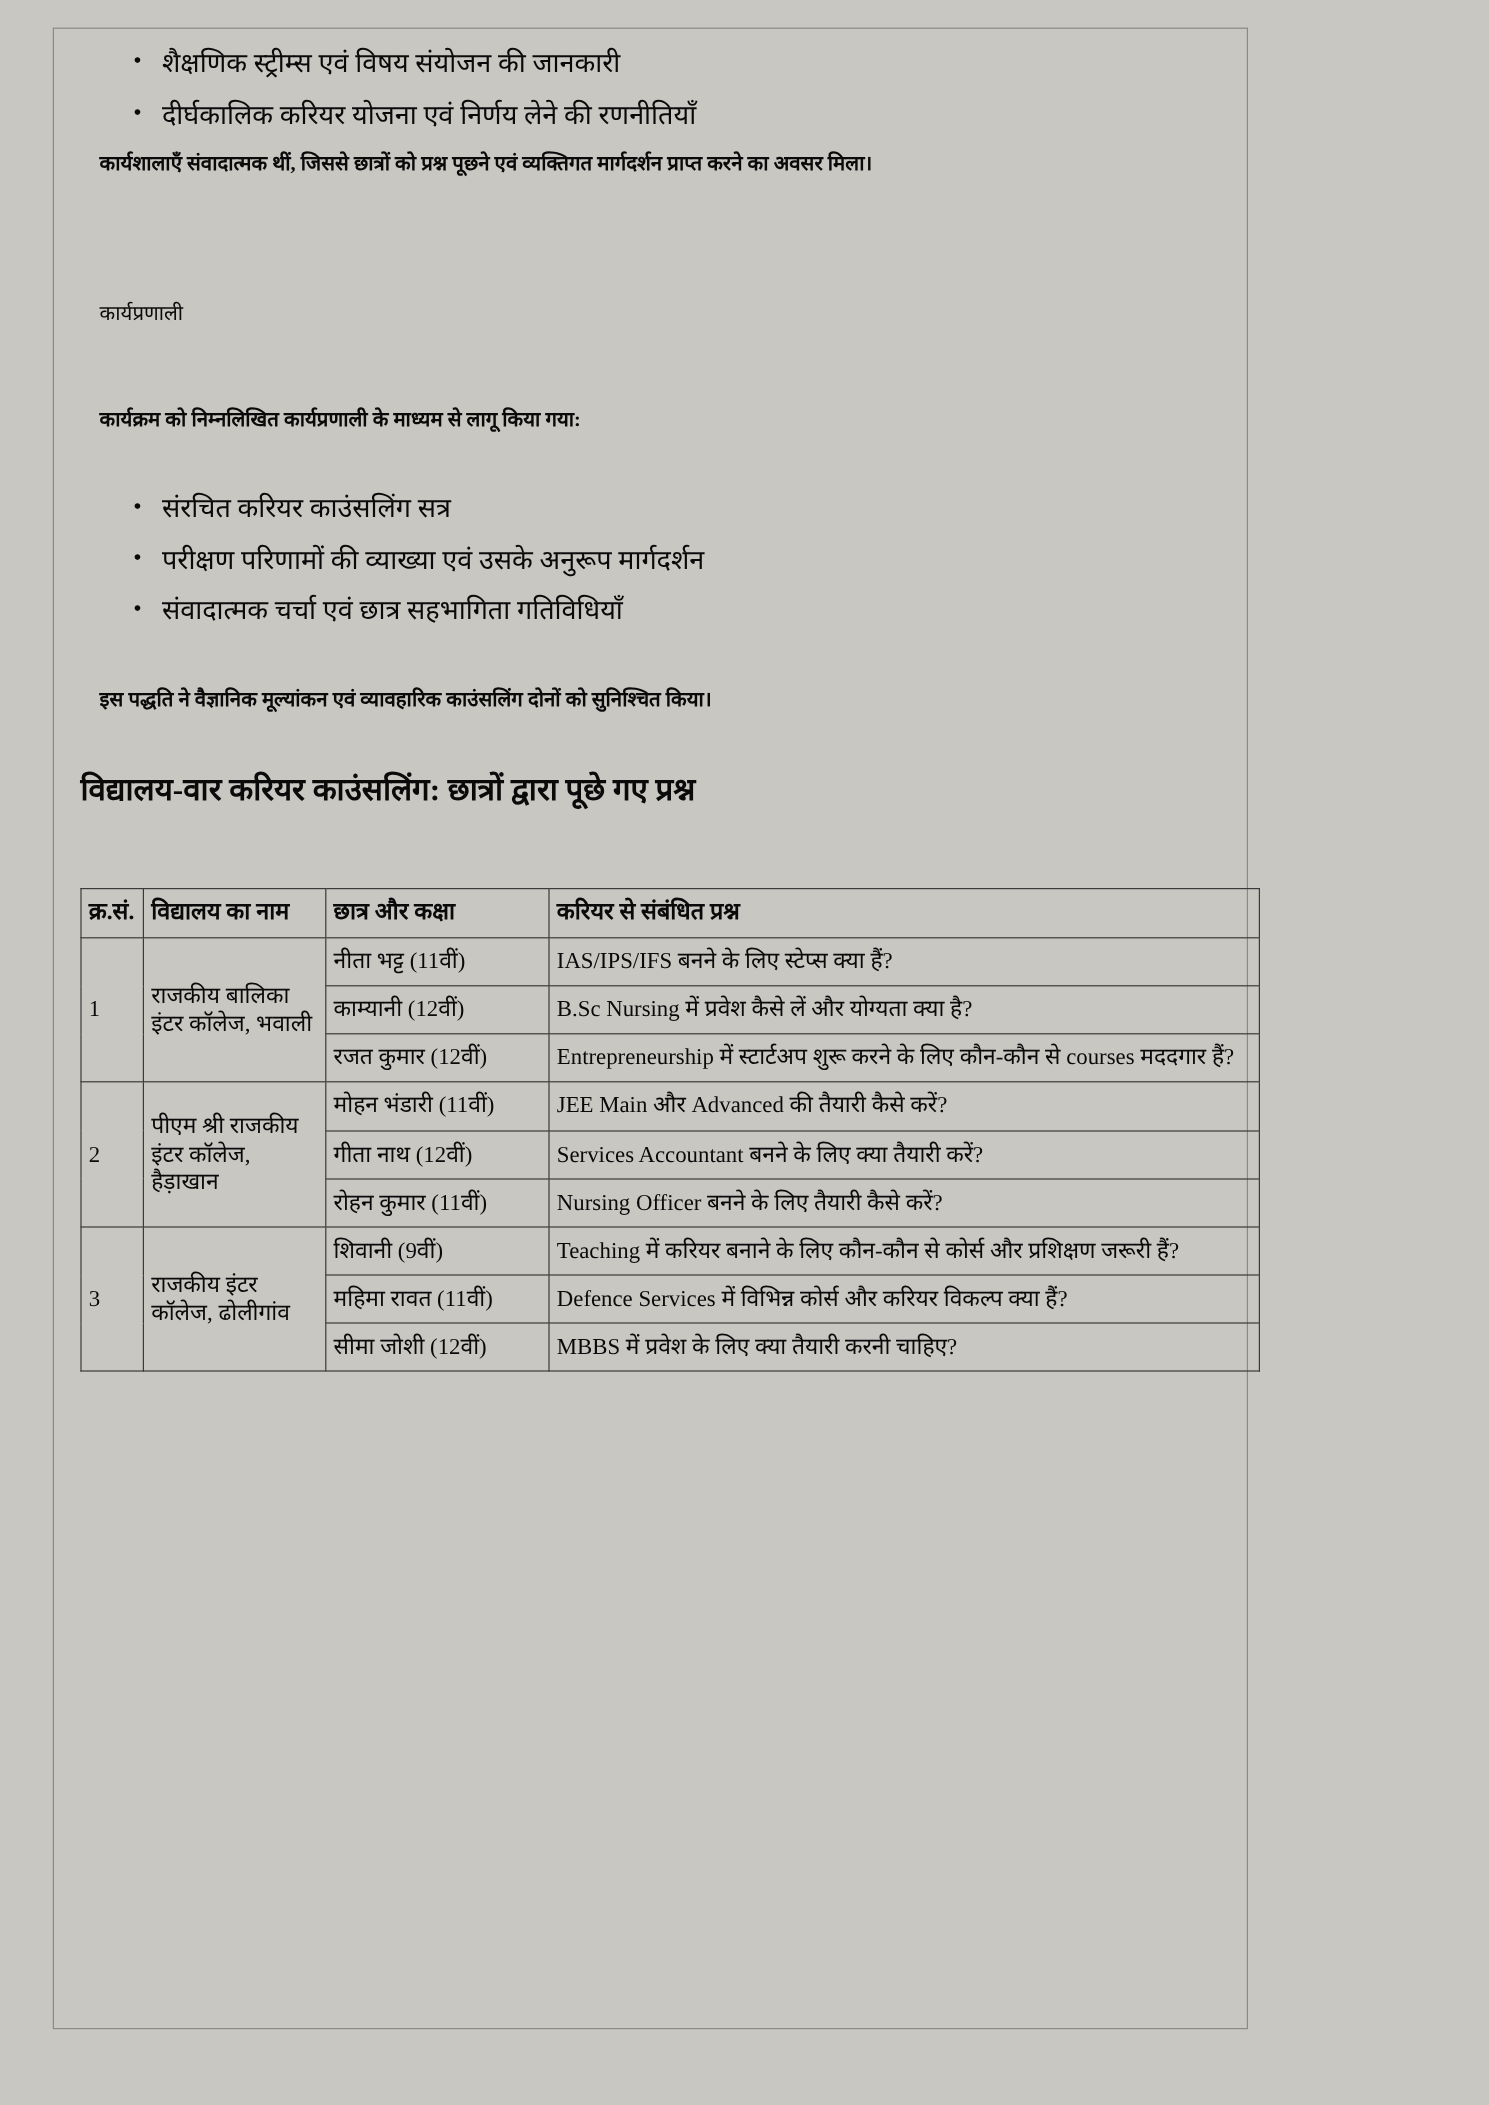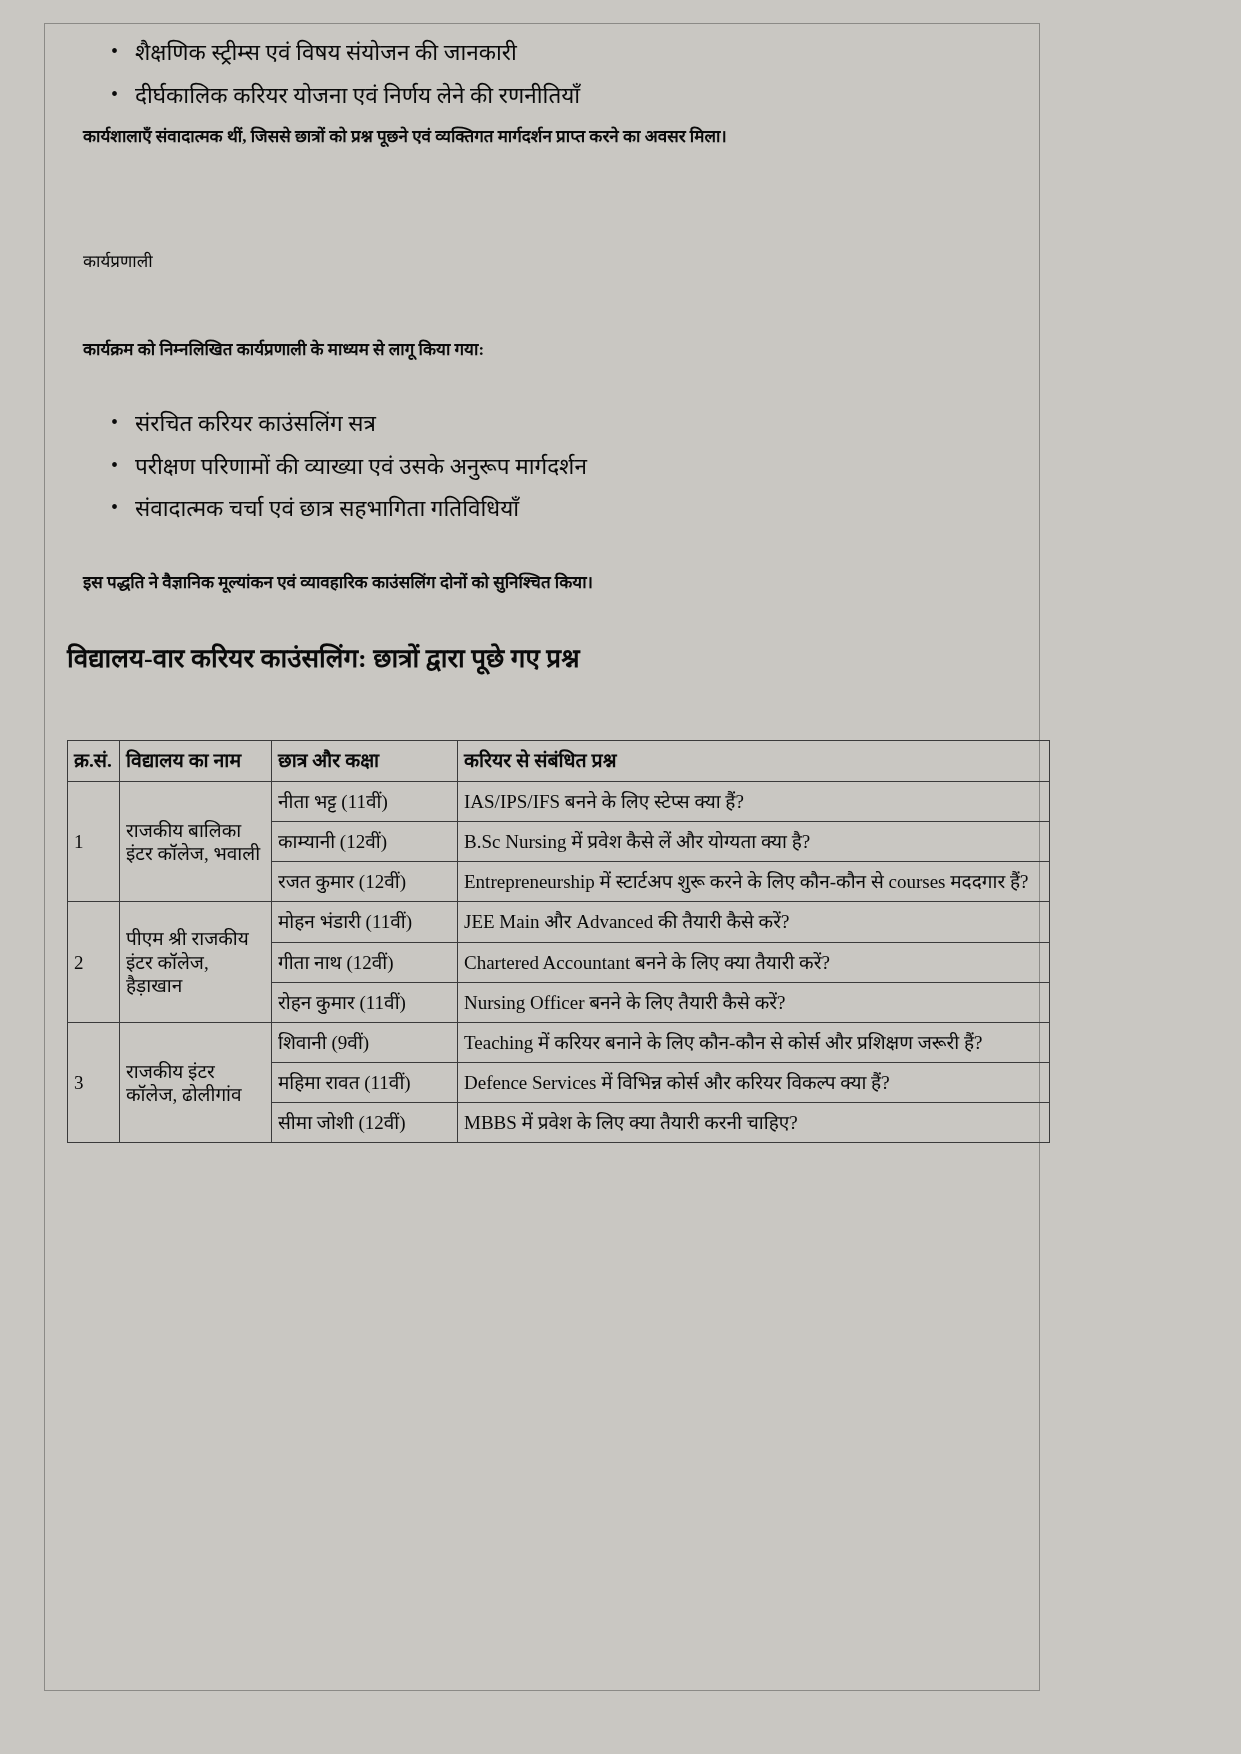--- a/index.html
+++ b/index.html
@@ -184,21 +184,21 @@
         </tr>
 
         <tr>
           <td class="sn" rowspan="3">2</td>
           <td class="school" rowspan="3">पीएम श्री राजकीय इंटर कॉलेज, हैड़ाखान</td>
           <td class="student">मोहन भंडारी (11वीं)</td>
           <td class="question">JEE Main और Advanced की तैयारी कैसे करें?</td>
         </tr>
         <tr>
           <td class="student">गीता नाथ (12वीं)</td>
-          <td class="question">Chartered Accountant बनने के लिए क्या तैयारी करें?</td>
+          <td class="question">Services Accountant बनने के लिए क्या तैयारी करें?</td>
         </tr>
         <tr>
           <td class="student">रोहन कुमार (11वीं)</td>
           <td class="question">Nursing Officer बनने के लिए तैयारी कैसे करें?</td>
         </tr>
 
         <tr>
           <td class="sn" rowspan="3">3</td>
           <td class="school" rowspan="3">राजकीय इंटर कॉलेज, ढोलीगांव</td>
           <td class="student">शिवानी (9वीं)</td>

